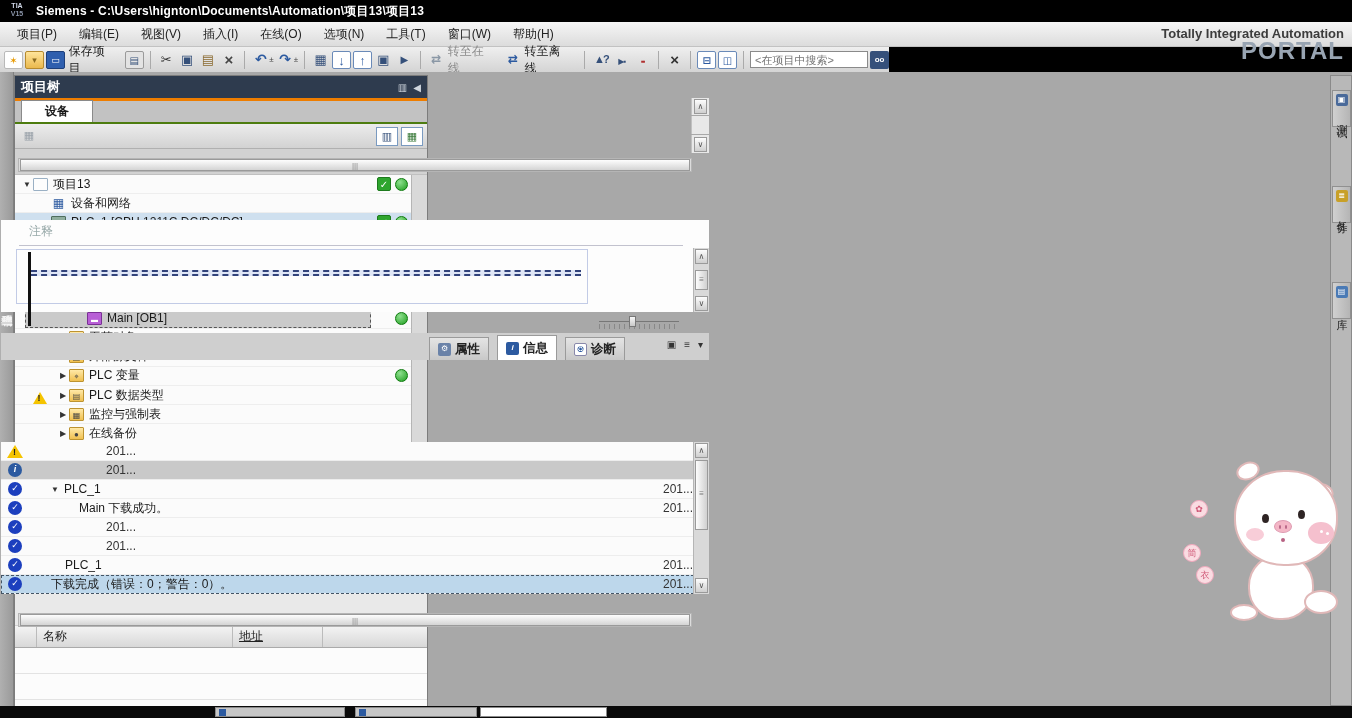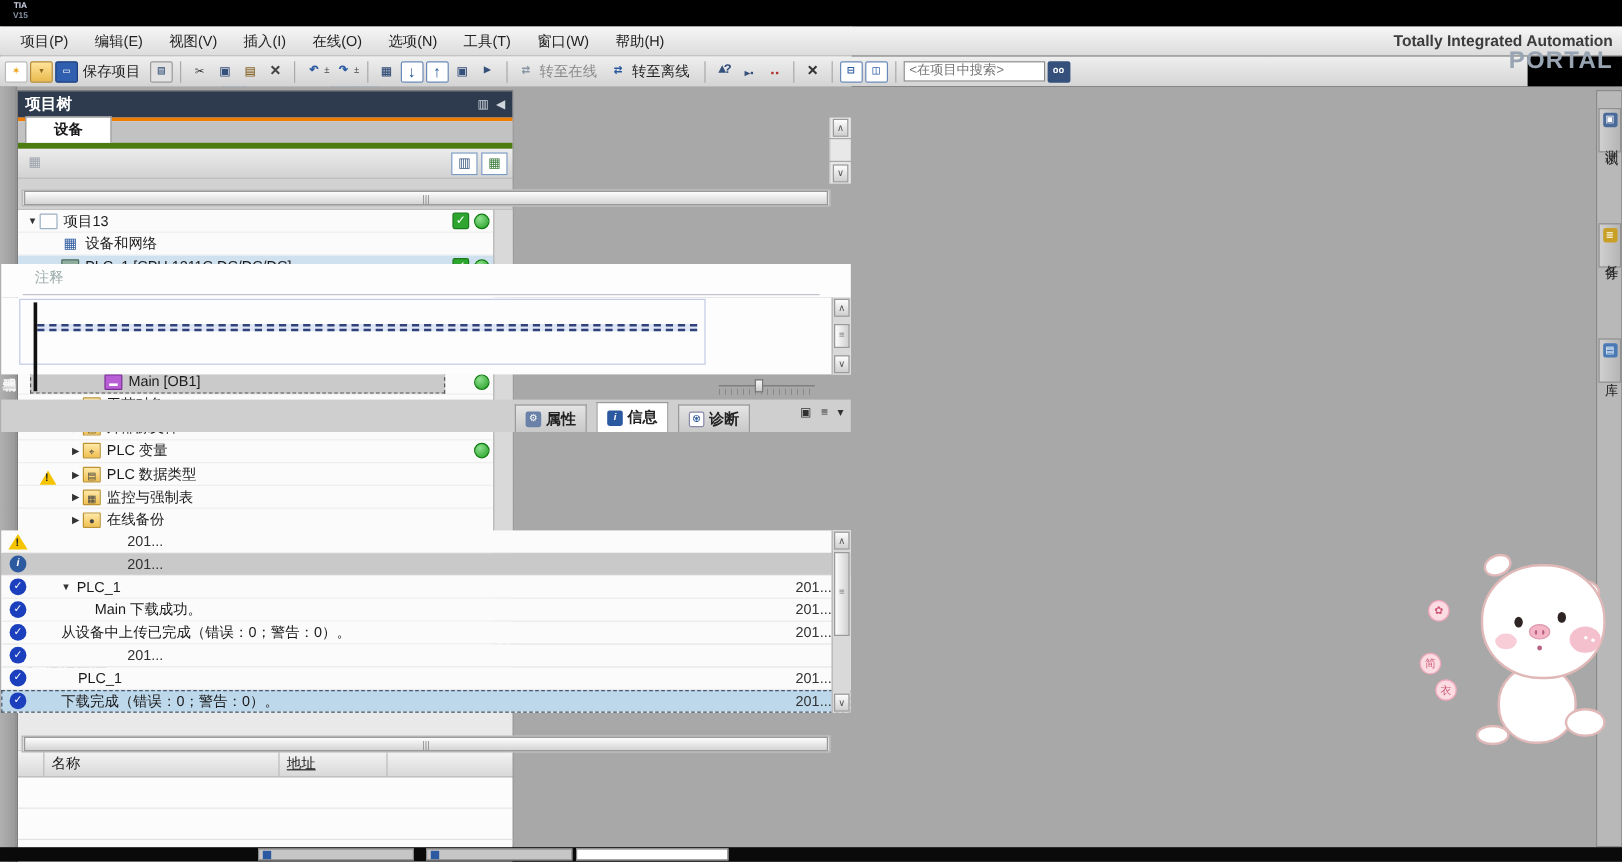--- a/index.html
+++ b/index.html
@@ -10,24 +10,24 @@
   #titlebar{position:absolute;left:0;top:0;width:1352px;height:22px;background:#000;color:#fff;display:flex;align-items:center;}
   #tia-logo{width:26px;height:18px;margin:0 6px 0 4px;color:#cfd6e6;font-size:7px;font-weight:bold;line-height:8px;text-align:center;}
   #title-text{font-weight:bold;font-size:12px;letter-spacing:.2px;}
 
   
   #menubar{position:absolute;left:0;top:22px;width:1352px;height:25px;background:linear-gradient(#f6f6f6,#dcdcdc);border-bottom:1px solid #c2c2c2;display:flex;align-items:center;padding-left:6px;}
   .menu-item{padding:3px 11px;color:#222;}
 
   #branding{position:absolute;right:8px;top:26px;text-align:right;z-index:5;}
   #branding .b1{font-size:13px;font-weight:bold;color:#3c3c3c;}
-  #branding .b2{font-size:20px;font-weight:bold;color:#98a4b2;letter-spacing:1px;line-height:20px;}
-
-  
-  #toolbar{position:absolute;left:0;top:47px;width:1273px;height:25px;background:linear-gradient(#efefef,#d4d4d4);display:flex;align-items:center;padding-left:4px;gap:2px;font-family:Liberation Mono, monospace;}
+  #branding .b2{font-size:24px;font-weight:bold;color:#98a4b2;letter-spacing:1px;line-height:20px;}
+
+  
+  #toolbar{position:absolute;left:0;top:47px;width:889px;height:25px;background:linear-gradient(#efefef,#d4d4d4);display:flex;align-items:center;padding-left:4px;gap:2px;}
   .tb-sep{width:1px;height:18px;background:#aaa;margin:0 4px;}
   .ic{display:inline-block;width:19px;height:18px;line-height:17px;text-align:center;font-size:13px;font-weight:bold;border-radius:2px;}
   .ic-new{background:#fff;border:1px solid #b9b9b9;color:#e89a00;font-size:10px;}
   .ic-new::before{content:"✶";}
   .ic-open{background:linear-gradient(#ffe49a,#eab94e);border:1px solid #b68a2e;color:#8a6a20;font-size:9px;}
   .ic-open::before{content:"▾";}
   .ic-save{background:#2f5fae;border:1px solid #1d3f7a;color:#fff;font-size:9px;}
   .ic-save::before{content:"▭";}
   .tb-label{margin:0 6px 0 2px;color:#222;}
   .ic-print{background:#e3e3e3;border:1px solid #9a9a9a;color:#35507a;font-size:10px;}
@@ -69,21 +69,21 @@
   .panel{position:absolute;background:#ececec;border:1px solid #7c7c7c;}
   .panel-head{height:22px;background:#2e3b4e;color:#fff;font-weight:bold;font-size:13px;display:flex;align-items:center;padding:0 6px;}
   .panel-head .sp{flex:1;}
   .ph-ic{color:#cfd6de;font-size:10px;margin-left:6px;}
   .orange-bar{height:3px;background:#ee7d00;}
 
   .gray-head{height:22px;background:linear-gradient(#e2e2e2,#c6c6c6);border-bottom:1px solid #9a9a9a;display:flex;align-items:center;padding:0 6px;font-weight:bold;font-size:13px;color:#222;}
 
   
   #project-panel{left:14px;top:75px;width:414px;height:470px;}
-  #pt-tabs{height:23px;background:#c2c2c2;display:flex;align-items:flex-end;padding-left:6px;border-bottom:5px solid #4d7c0f;}
+  #pt-tabs{height:23px;background:#c2c2c2;display:flex;align-items:flex-end;padding-left:6px;border-bottom:2px solid #4d7c0f;}
   .pt-tab{width:72px;height:22px;background:#fff;border:1px solid #8a8a8a;border-bottom:none;font-weight:bold;display:flex;align-items:center;justify-content:center;}
   #pt-tool{height:25px;background:linear-gradient(#ececec,#d2d2d2);display:flex;align-items:center;padding:0 4px;border-bottom:1px solid #b0b0b0;}
   .ptt-ic{width:20px;height:18px;text-align:center;line-height:17px;color:#9aa2aa;font-size:11px;}
   .ptt-ic::before{content:"▦";}
   .ptt-right{margin-left:auto;display:flex;gap:3px;}
   .ptt-b{width:22px;height:19px;background:#fff;border:1px solid #7a9ac0;text-align:center;line-height:17px;color:#35507a;font-size:11px;}
   .ptt-b1::before{content:"▥";}
   .ptt-b2::before{content:"▦";color:#3a7a3a;}
   #pt-band{height:26px;background:#d2d2d2;border-bottom:1px solid #c0c0c0;}
   #tree{position:relative;height:371px;background:#fbfbfb;overflow:hidden;}
@@ -273,20 +273,21 @@
   .pg-shine{left:92px;top:68px;width:3px;height:3px;background:#fff;border-radius:50%;box-shadow:6px 2px 0 #fff;}
   .badge{position:absolute;width:18px;height:18px;border-radius:50%;background:#fadce2;border:1px solid #f0a8bc;color:#d05a78;font-size:9px;line-height:17px;text-align:center;z-index:65;}
 </style>
 </head>
 <body>
 
 <div id="titlebar">
   <div id="tia-logo">
     <span>TIA</span><br><span style="color:#8a94a8;">V15</span>
   </div>
+  <div id="title-text">Siemens - C:\Users\hignton\Documents\Automation\项目13\项目13</div>
 </div>
 
 <div id="menubar">
   <span class="menu-item">项目(P)</span>
   <span class="menu-item">编辑(E)</span>
   <span class="menu-item">视图(V)</span>
   <span class="menu-item">插入(I)</span>
   <span class="menu-item">在线(O)</span>
   <span class="menu-item">选项(N)</span>
   <span class="menu-item">工具(T)</span>
@@ -738,21 +739,20 @@
         </span>
       <span class="msg-text" style="padding-left:50px;">Main 下载成功。</span>
       <span class="m-goto"></span>
         <span class="m-q"></span>
       <span class="m-date">201...</span>
     </div>
     <div class="msg-row">
       <span class="sev">
           <span class="m-ok"></span>
         </span>
-      <span class="msg-text" style="padding-left:22px;">从设备中上传已完成（错误：0；警告：0）。</span>
       <span class="m-goto"></span>
         <span class="m-q"></span>
       <span class="m-date">201...</span>
     </div>
     <div class="msg-row">
       <span class="sev">
           <span class="m-ok"></span>
         </span>
       <span class="m-goto"></span>
         <span class="m-q"></span>

